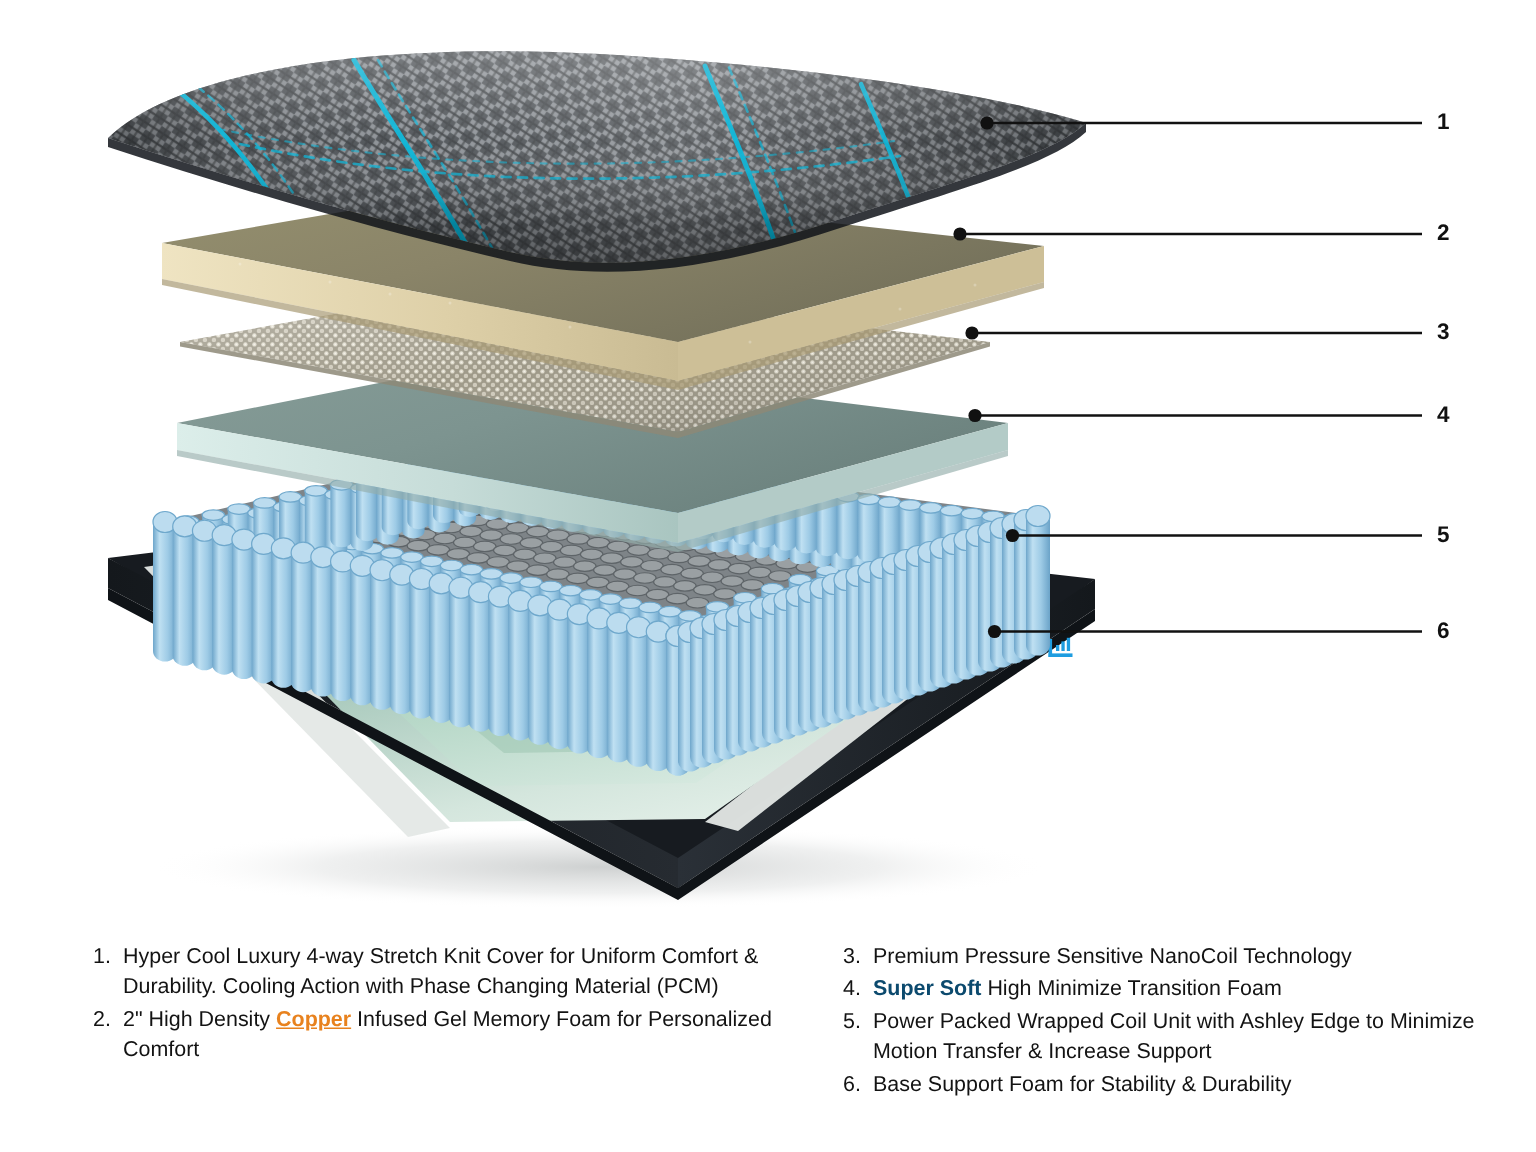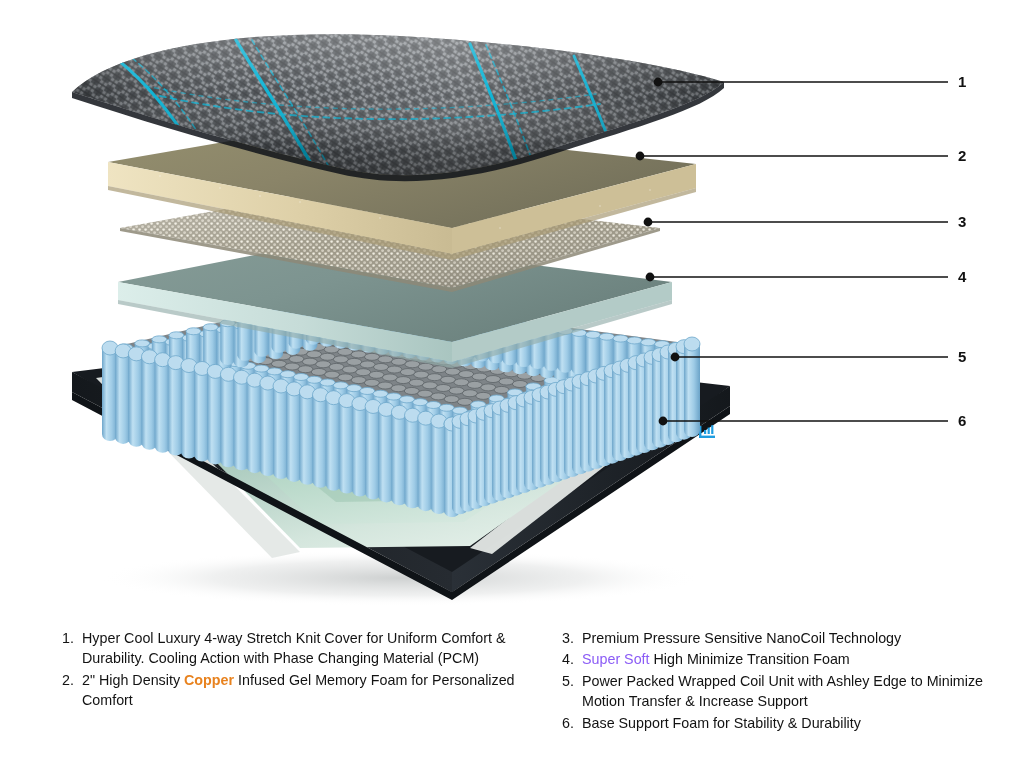--- a/index.html
+++ b/index.html
@@ -17,22 +17,22 @@
 
   
   #captions{position:absolute;left:0;top:628px;width:1024px;height:140px;}
   .cap-col{position:absolute;top:0;}
   .cap-col.left{left:62px;width:490px;}
   .cap-col.right{left:562px;width:430px;}
   .cap-item{display:flex;align-items:flex-start;margin-bottom:1px;
             font-size:14.3px;line-height:1.43;color:#131313;}
   .cap-num{width:20px;flex:0 0 20px;text-align:left;}
   .cap-txt{flex:1;}
-  .hl-copper{color:#E8821E;font-weight:700;}
-  .hl-bold{font-weight:400;color:#8b5cf6;}
+  .hl-copper{color:#E8821E;font-weight:700;text-decoration:underline;}
+  .hl-bold{font-weight:700;color:#0c4a6e;}
 </style>
 </head>
 <body>
 
 <div id="stage">
 
   <div id="diagram">
     <svg width="1024" height="615" viewBox="0 0 1024 615">
       <defs>
 

